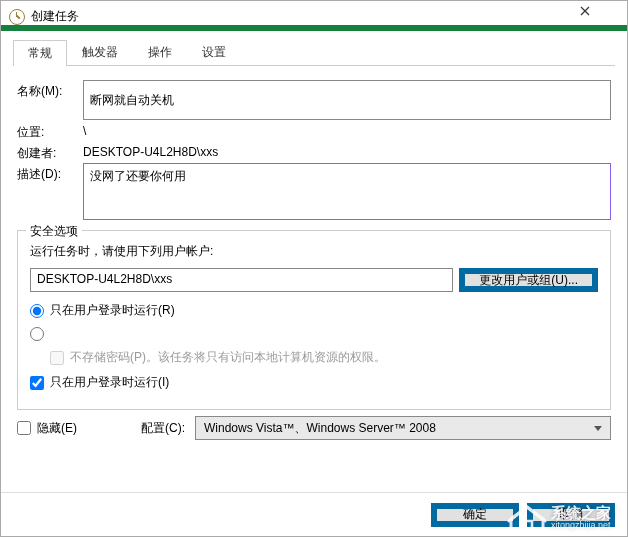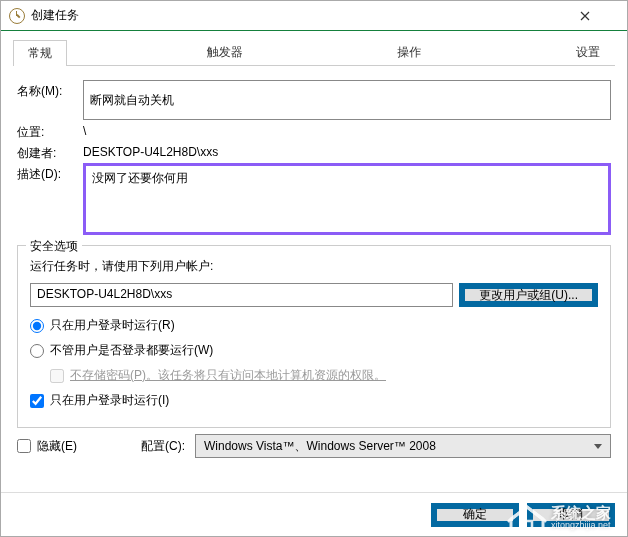--- a/index.html
+++ b/index.html
@@ -15,23 +15,23 @@
       width: 628px;
       height: 537px;
       background: #fff;
       border: 1px solid #aaa;
       display: flex;
       flex-direction: column;
     }
     .titlebar {
       height: 30px;
       display: flex;
-      align-items: center;
+      align-items: flex-end;
       padding: 0 20px 0 8px;
-      border-bottom: 1px solid #15803d;
+      border-bottom: 6px solid #15803d;
     }
     .titlebar .icon {
       width: 16px;
       height: 16px;
       margin-right: 6px;
       border: 1.5px solid #9a7d3a;
       border-radius: 50%;
       position: relative;
     }
     .titlebar .icon::before {
@@ -55,21 +55,20 @@
       width: 44px; height: 28px;
       display: flex; align-items: center; justify-content: center;
       font-size: 14px; color: #333;
     }
 
     .content { flex: 1; padding: 8px 12px 12px 12px; display: flex; flex-direction: column; }
 
     .tabs {
       display: flex;
       border-bottom: 1px solid #ccc;
-      justify-content: space-between;
     }
     .tab {
       padding: 4px 14px;
       border: 1px solid transparent;
       border-bottom: none;
       color: #333;
       cursor: default;
       position: relative;
     }
     .tab.active {
@@ -87,22 +86,22 @@
       width: 100%;
       height: 40px;
       border: 1px solid #888;
       padding: 2px 6px;
       font: inherit;
       color: #000;
     }
     .static-text { color: #000; padding-top: 3px; display: inline-block; }
     .textarea {
       width: 100%;
-      height: 72px;
-      border: 3px solid #8b5cf6;
+      height: 57px;
+      border: 1px solid #8b5cf6;
       padding: 4px 6px;
       font: inherit;
       resize: none;
       color: #000;
     }
 
     .groupbox {
       border: 1px solid #ccc;
       padding: 12px 12px 10px 12px;
       margin-top: 6px;
@@ -129,21 +128,21 @@
       padding: 0 14px;
       border: 6px solid #0369a1;
       background: #e1e1e1;
       font: inherit;
       cursor: default;
       display: inline-flex; align-items: center; justify-content: center;
     }
 
     .radio-row, .check-row { display: flex; align-items: center; margin: 8px 0; }
     .radio, .check { width: 14px; height: 14px; margin-right: 6px; }
-    .disabled { color: #9a9a9a; text-decoration: underline; }
+    .disabled { color: #9a9a9a; }
     .indent { margin-left: 20px; }
 
     .bottom-row {
       display: flex; align-items: center;
       margin-top: 6px;
       gap: 10px;
     }
     .bottom-row .spacer-lbl { margin-left: 54px; }
     .select {
       flex: 1;
@@ -245,21 +244,20 @@
           <button class="btn">更改用户或组(U)...</button>
         </div>
 
         <label class="radio-row">
           <input type="radio" class="radio" name="runwhen" checked="" style="">
           <span>只在用户登录时运行(R)</span>
         </label>
 
         <label class="radio-row">
           <input type="radio" class="radio" name="runwhen" style="">
-          <span>不管用户是否登录都要运行(W)</span>
         </label>
 
         <label class="check-row indent disabled">
           <input type="checkbox" class="check" disabled="" style="">
           <span>不存储密码(P)。该任务将只有访问本地计算机资源的权限。</span>
         </label>
 
         <label class="check-row">
           <input type="checkbox" class="check" checked="" style="">
           <span>只在用户登录时运行(I)</span>

